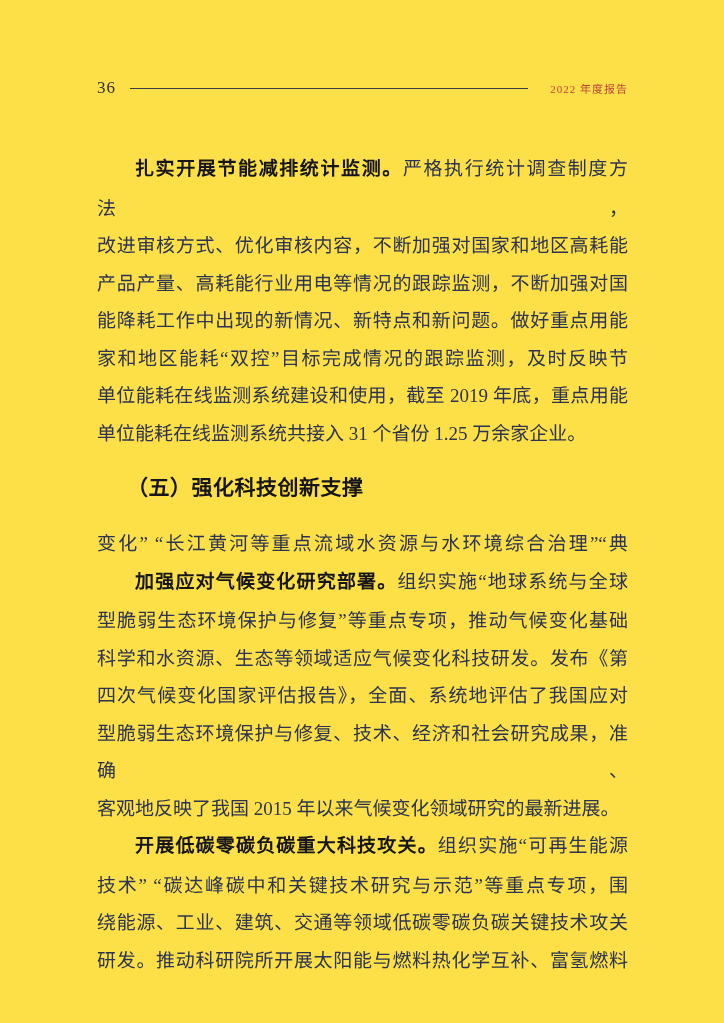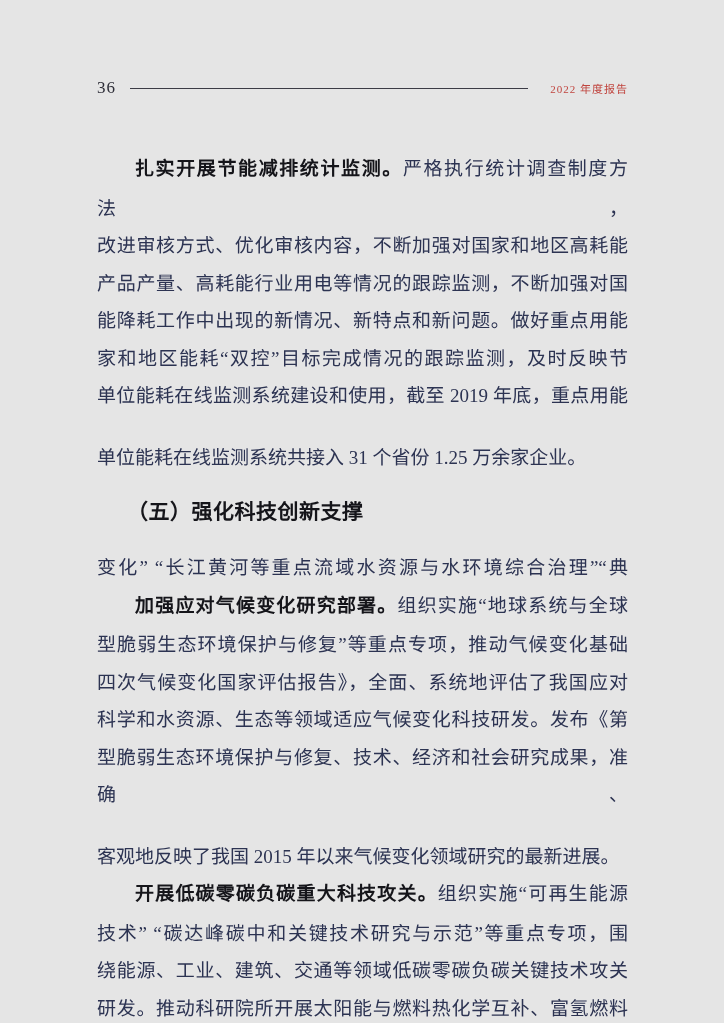--- a/index.html
+++ b/index.html
@@ -1,20 +1,20 @@
 <!DOCTYPE html>
 <html lang="zh-CN"><head>
 <meta charset="utf-8">
 <style>
   html, body { margin: 0; padding: 0; background: #ffffff; }
   .page {
     position: relative;
     width: 724px;
     height: 1023px;
-    background: #e5e5e5;
+    background: #fde047;
     box-sizing: border-box;
     padding: 78px 96px 0 97px;
     font-family: "Liberation Serif", "DejaVu Serif", serif;
     overflow: hidden;
   }
   .hdr {
     display: flex;
     align-items: center;
     height: 20px;
   }
@@ -40,21 +40,21 @@
   .line {
     font-size: 19px;
     line-height: 37.5px;
     color: #2c3352;
     text-align: justify;
     text-align-last: justify;
     overflow: hidden;
     white-space: pre-wrap;
   }
   .line.first { text-indent: 38px; }
-  .line.end { text-align-last: left; margin-top: 24px; }
+  .line.end { text-align-last: left; }
   .lead {
     font-family: Liberation Mono, monospace;
     font-weight: 700;
     color: #15151a;
   }
   h2.sec-heading {
     font-family: "Liberation Sans", "DejaVu Sans", sans-serif;
     font-weight: 700;
     font-size: 21px;
     line-height: 30px;
@@ -86,22 +86,22 @@
       <div class="line">单位能耗在线监测系统建设和使用，截至 2019 年底，重点用能</div>
       <div class="line end">单位能耗在线监测系统共接入 31 个省份 1.25 万余家企业。</div>
     </section>
 
     <h2 class="sec-heading">（五）强化科技创新支撑</h2>
 
     <section class="para">
       <div class="line">变化” “长江黄河等重点流域水资源与水环境综合治理”“典</div>
       <div class="line first"><span class="lead">加强应对气候变化研究部署。</span><span>组织实施“地球系统与全球</span></div>
       <div class="line">型脆弱生态环境保护与修复”等重点专项，推动气候变化基础</div>
+      <div class="line">科学和水资源、生态等领域适应气候变化科技研发。发布《第</div>
       <div class="line">四次气候变化国家评估报告》，全面、系统地评估了我国应对</div>
-      <div class="line">科学和水资源、生态等领域适应气候变化科技研发。发布《第</div>
       <div class="line">型脆弱生态环境保护与修复、技术、经济和社会研究成果，准确、</div>
       <div class="line end">客观地反映了我国 2015 年以来气候变化领域研究的最新进展。</div>
     </section>
 
     <section class="para">
       <div class="line first"><span class="lead">开展低碳零碳负碳重大科技攻关。</span><span>组织实施“可再生能源</span></div>
       <div class="line">技术” “碳达峰碳中和关键技术研究与示范”等重点专项，围</div>
       <div class="line">绕能源、工业、建筑、交通等领域低碳零碳负碳关键技术攻关</div>
       <div class="line">研发。推动科研院所开展太阳能与燃料热化学互补、富氢燃料</div>
     </section>

